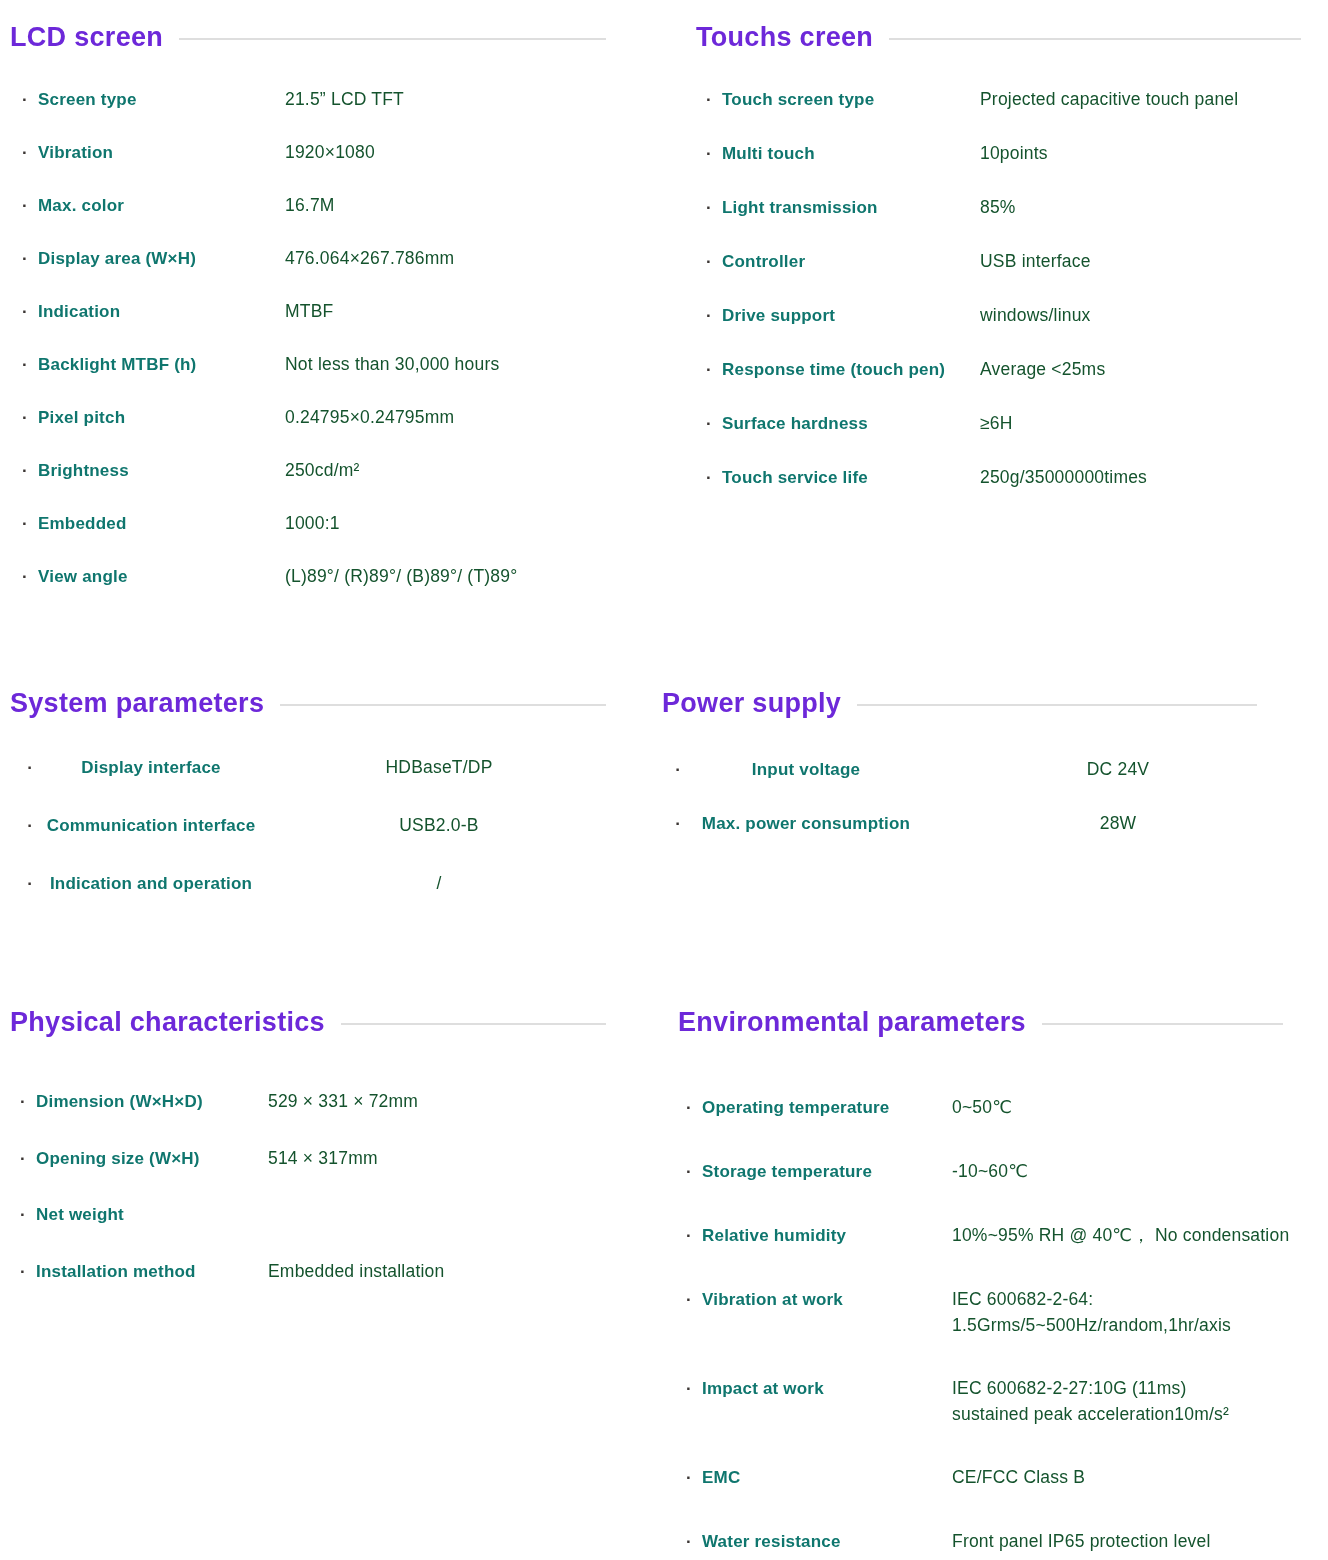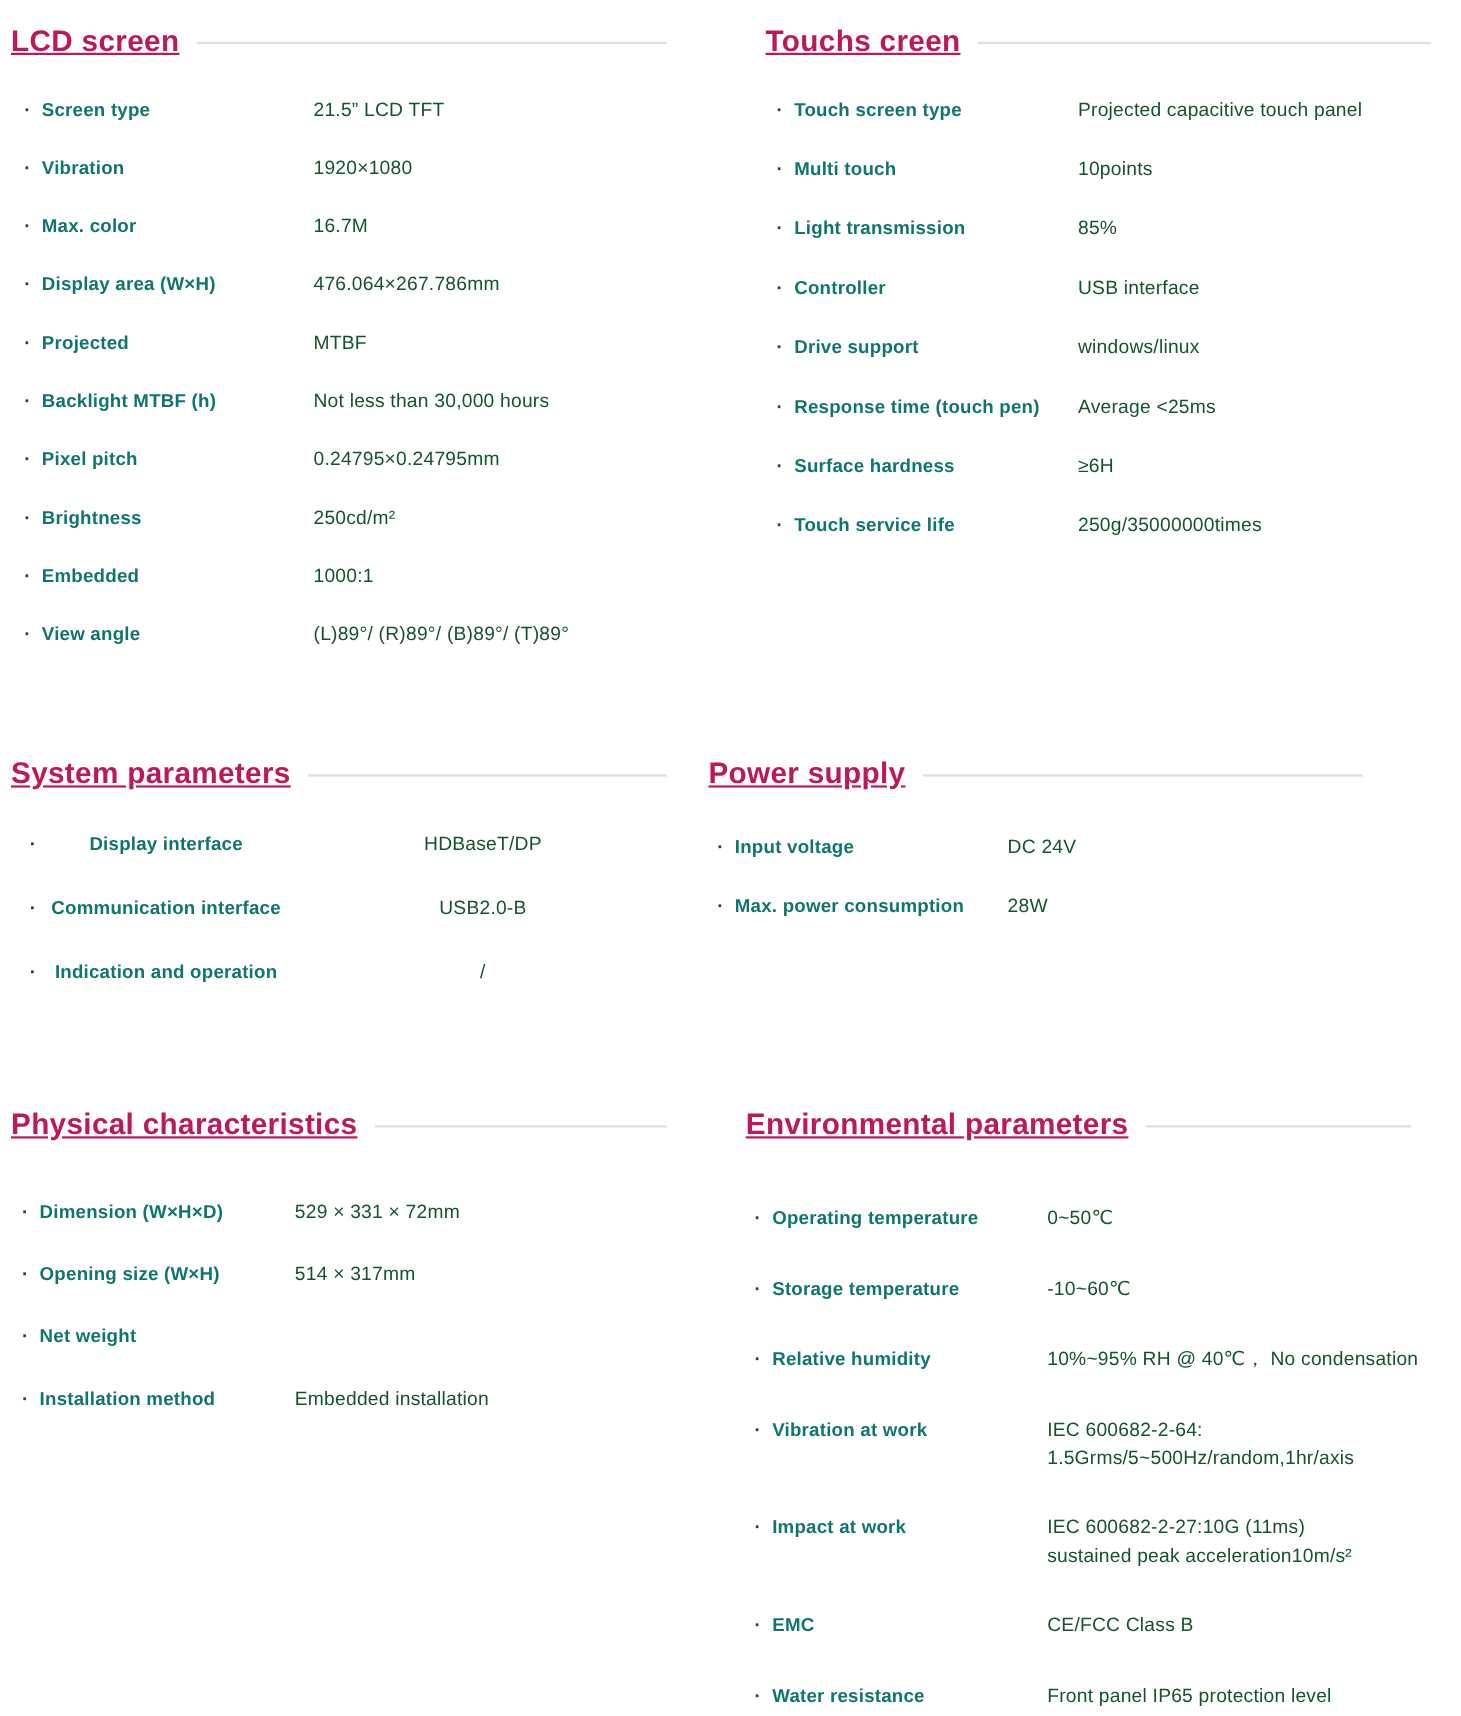--- a/index.html
+++ b/index.html
@@ -12,27 +12,26 @@
     position: relative;
     width: 1328px;
     height: 1560px;
     background: #ffffff;
     overflow: hidden;
   }
   section { position: absolute; }
 
   .sec-header { display: flex; align-items: center; }
   .sec-title {
-    color: #be185d;
+    color: #6d28d9;
     font-size: 27px;
     font-weight: 700;
     line-height: 34px;
     letter-spacing: 0.3px;
     white-space: nowrap;
-    text-decoration: underline;
   }
   .divider {
     flex: 1;
     height: 2px;
     background: #DEDEDE;
     margin-left: 16px;
     margin-top: 4px;
   }
 
   .rows { margin-top: var(--rows-mt, 32px); padding-left: var(--pad-l, 12px); }
@@ -67,21 +66,21 @@
     color: #14532d;
     line-height: 26px;
     letter-spacing: 0.2px;
     white-space: pre-line;
   }
 
   
   #sec-lcd         { left: 10px;  top: 20px;   width: 596px; --label-w: 247px; --row-mb: 26px; --rows-mt: 32px; --pad-l: 12px; }
   #sec-touch       { left: 696px; top: 20px;   width: 650px; --label-w: 258px; --row-mb: 27px; --rows-mt: 32px; --pad-l: 10px; }
   #sec-system      { left: 10px;  top: 686px;  width: 596px; text-align: center; --label-w: 234px; --row-mb: 31px; --rows-mt: 34px; --pad-l: 12px; }
-  #sec-power       { left: 644px; top: 686px;  width: 640px; --label-w: 248px; --row-mb: 27px; --rows-mt: 36px; --pad-l: 8px; }
+  #sec-power       { left: 662px; top: 686px;  width: 640px; text-align: center; --label-w: 248px; --row-mb: 27px; --rows-mt: 36px; --pad-l: 8px; }
   #sec-physical    { left: 10px;  top: 1005px; width: 596px; --label-w: 232px; --row-mb: 30px; --rows-mt: 49px; --pad-l: 10px; }
   #sec-env         { left: 678px; top: 1005px; width: 650px; --label-w: 250px; --row-mb: 37px; --rows-mt: 55px; --pad-l: 8px; }
 
   
   #sec-touch .divider, #sec-power .divider, #sec-env .divider { margin-right: 45px; }
 </style>
 </head>
 <body>
 
 <div id="page">
@@ -107,21 +106,21 @@
           <span class="label">Max. color</span>
           <span class="value">16.7M</span>
         </div>
         <div class="row">
           <span class="bullet">·</span>
           <span class="label">Display area (W×H)</span>
           <span class="value">476.064×267.786mm</span>
         </div>
         <div class="row">
           <span class="bullet">·</span>
-          <span class="label">Projected</span>
+          <span class="label">Indication</span>
           <span class="value">MTBF</span>
         </div>
         <div class="row">
           <span class="bullet">·</span>
           <span class="label">Backlight MTBF (h)</span>
           <span class="value">Not less than 30,000 hours</span>
         </div>
         <div class="row">
           <span class="bullet">·</span>
           <span class="label">Pixel pitch</span>

